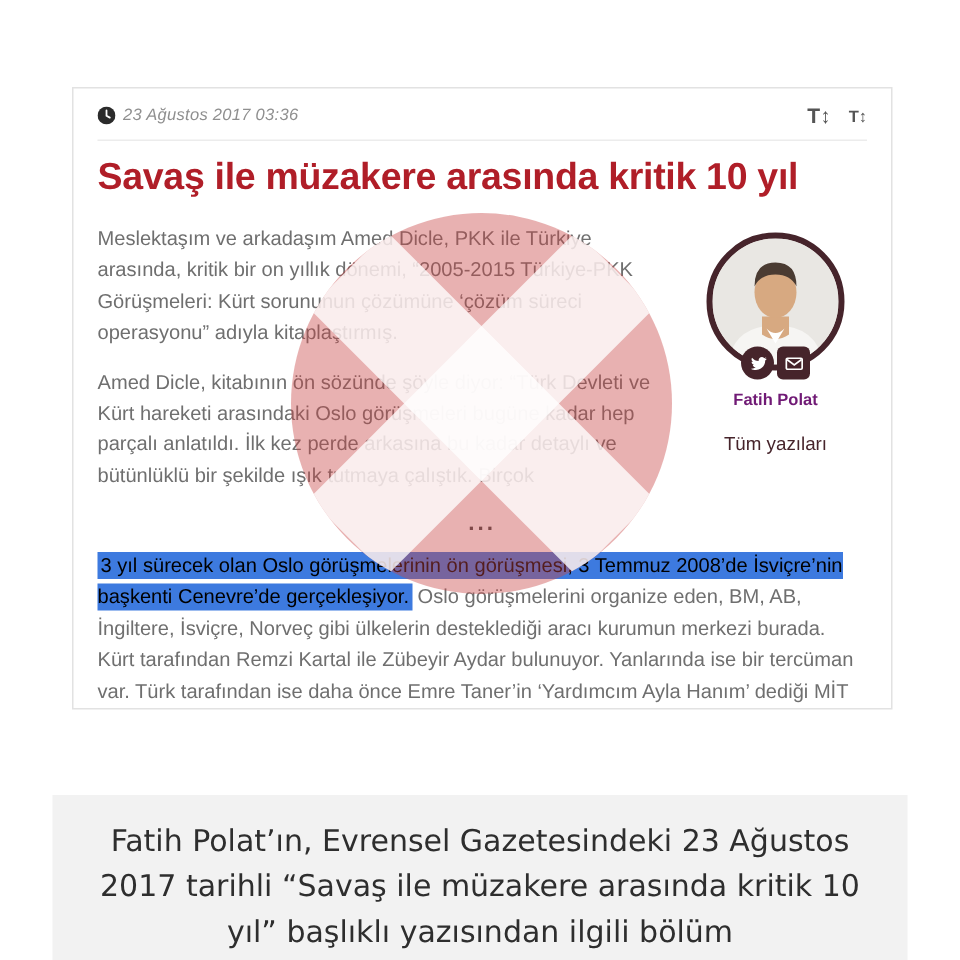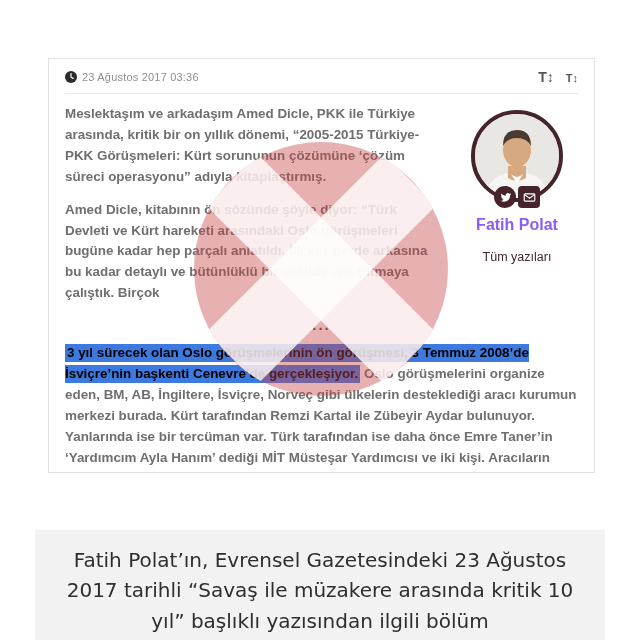--- a/index.html
+++ b/index.html
@@ -19,21 +19,21 @@
     padding: 6px 16px 14px 16px;
     overflow: hidden;
   }
 
   .meta-row {
     display: flex;
     align-items: center;
     justify-content: space-between;
     height: 24px;
   }
-  .meta-left { display: flex; gap: 5px; }
+  .meta-left { display: flex; gap: 5px; font-style: italic; }
   .meta-date { font-size: 11px; color: #8f8f8f; letter-spacing: .2px; }
   .clock { width: 12px; height: 12px; display: block; }
   .font-size-controls { display: flex; align-items: flex-end; gap: 12px; color: #555; }
   .tsize { font-weight: bold; cursor: pointer; line-height: 1; }
   .tsize.big { font-size: 14px; }
   .tsize.small { font-size: 11px; }
 
   .meta-divider { border: none; border-top: 1px solid #ececec; margin: 4px 0 10px 0; }
 
   .headline {
@@ -69,30 +69,29 @@
     display: flex; gap: 2px;
   }
   .icon-badge {
     width: 22px; height: 22px;
     background: #46242b;
     display: flex; align-items: center; justify-content: center;
     cursor: pointer;
   }
   .icon-badge.round { border-radius: 50%; }
   .icon-badge.square { border-radius: 4px; }
-  .author-name { margin-top: 14px; font-size: 16px; font-weight: bold; color: #8b5cf6; }
+  .author-name { margin-top: 14px; font-size: 11px; font-weight: bold; color: #701a75; }
   .author-all { margin-top: 16px; font-size: 12.5px; font-weight: normal; color: #46242b; cursor: pointer; }
 
   
   .para {
     font-size: 13.4px;
     line-height: 1.56;
     color: #6f6f6f;
     margin-bottom: 12px;
-    font-weight: bold;
   }
   .ellipsis-row {
     text-align: center;
     font-size: 15px;
     font-weight: bold;
     color: #4a4a4a;
     letter-spacing: 2px;
     margin: 2px 0 10px 0;
   }
   .para.last { clear: none; margin-bottom: 0; }
@@ -152,20 +151,21 @@
       <span class="meta-date">23 Ağustos 2017 03:36</span>
     </div>
     <div class="font-size-controls">
       <span class="tsize big">T↕</span>
       <span class="tsize small">T↕</span>
     </div>
   </div>
 
   <hr class="meta-divider">
 
+  <h1 class="headline">Savaş ile müzakere arasında kritik 10 yıl</h1>
 
   <div class="article-body">
 
     <div class="author-box">
       <div class="avatar-wrap">
         <div class="avatar">
           <svg viewBox="0 0 84 84" width="84" height="84">
             <rect width="84" height="84" fill="#e9e7e3"></rect>
             <path d="M10 84 Q14 58 42 58 Q70 58 74 84 Z" fill="#f6f5f3"></path>
             <path d="M33 52 h18 v12 q-9 6 -18 0 Z" fill="#d7a981"></path>

